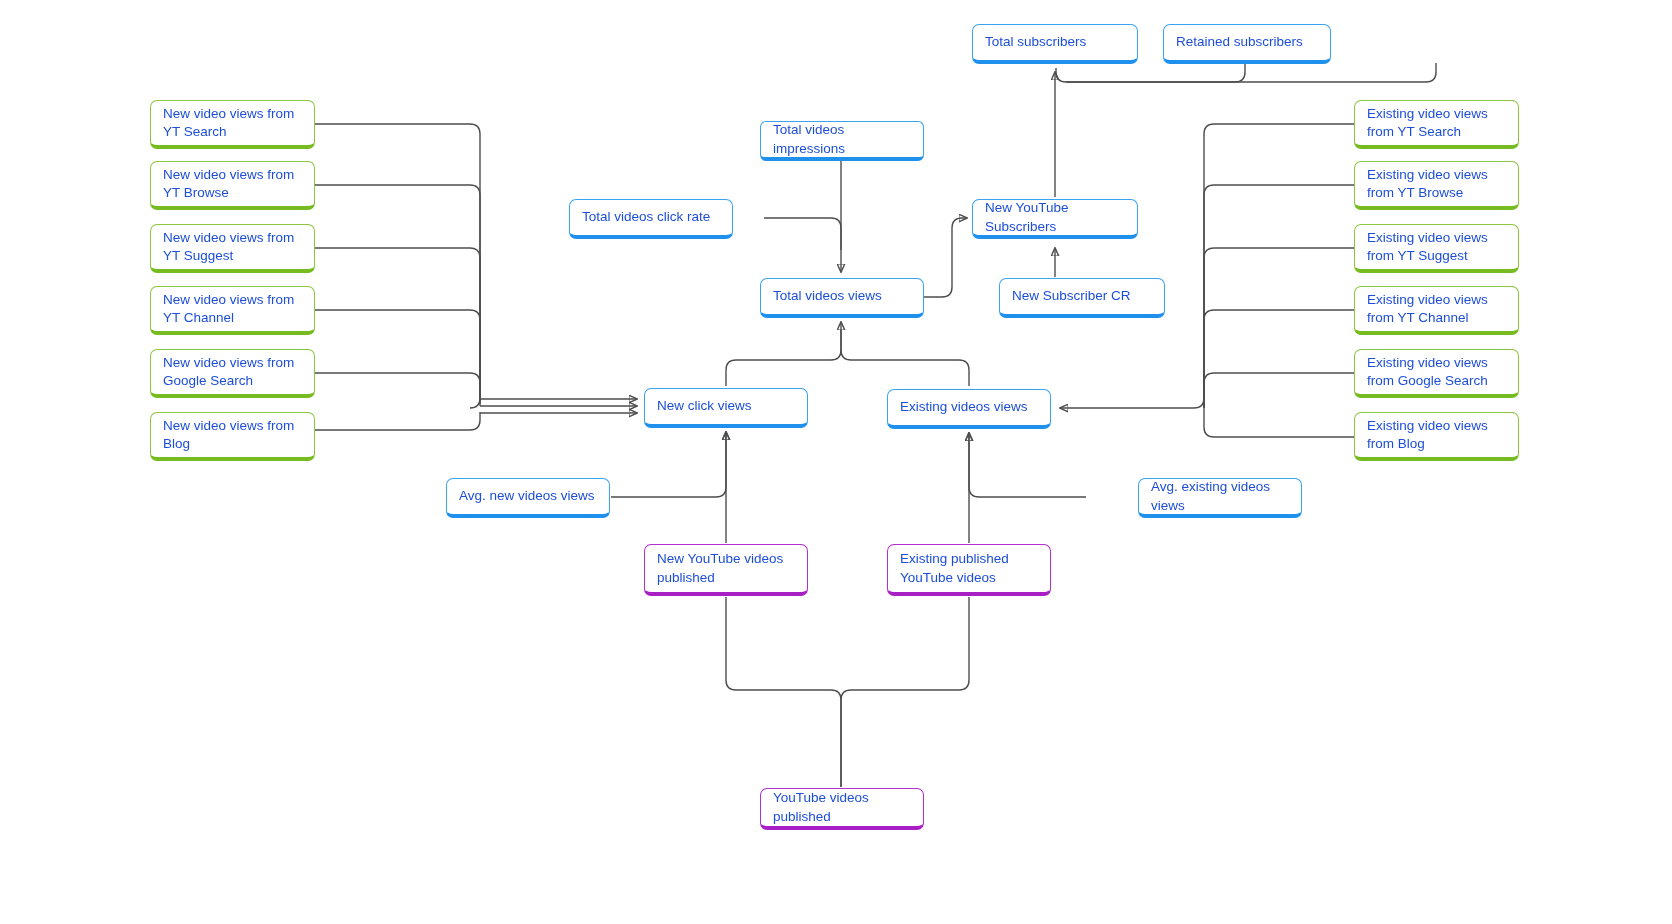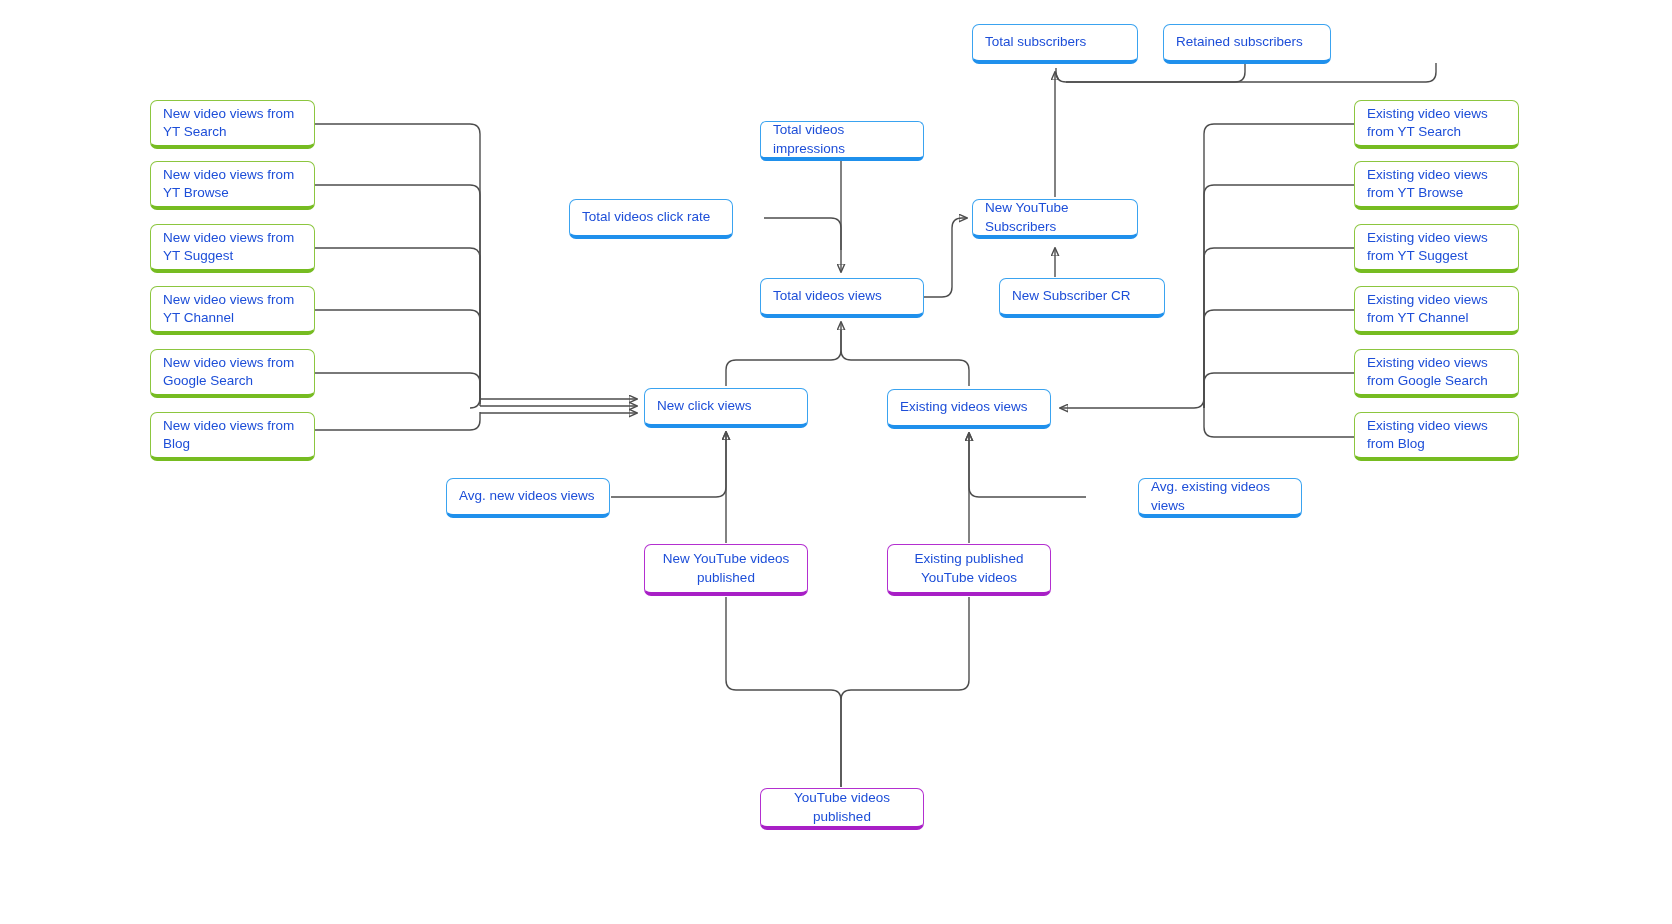--- a/index.html
+++ b/index.html
@@ -4,21 +4,21 @@
 <style>
   html,body{margin:0;padding:0;background:#ffffff;}
   #stage{position:relative;width:1672px;height:924px;background:#ffffff;
          font-family:"Liberation Sans","DejaVu Sans",sans-serif;overflow:hidden;}
   .node{position:absolute;box-sizing:border-box;background:#ffffff;
         border-radius:7px;display:flex;align-items:center;
         padding:0 12px;font-size:13.5px;line-height:1.35;color:#1d4ed8;
         white-space:pre-wrap;z-index:5;}
   .node.green{border:1.6px solid #8cc63f;border-bottom:4.5px solid #76bc21;}
   .node.blue {border:1.6px solid #3aa3f0;border-bottom:4.5px solid #1f90ec;}
-  .node.purple{border:1.8px solid #b32fd0;border-bottom:4.5px solid #a81fc6;text-align:center;}
+  .node.purple{border:1.8px solid #b32fd0;border-bottom:4.5px solid #a81fc6;}
   svg.links{position:absolute;left:0;top:0;width:1672px;height:924px;z-index:1;}
   svg.links path, svg.links line{fill:none;stroke:#4d4d4d;stroke-width:1.4px;}
 </style>
 </head>
 <body>
 
 <div id="stage">
 
   <svg class="links" viewBox="0 0 1672 924">
     <defs>

